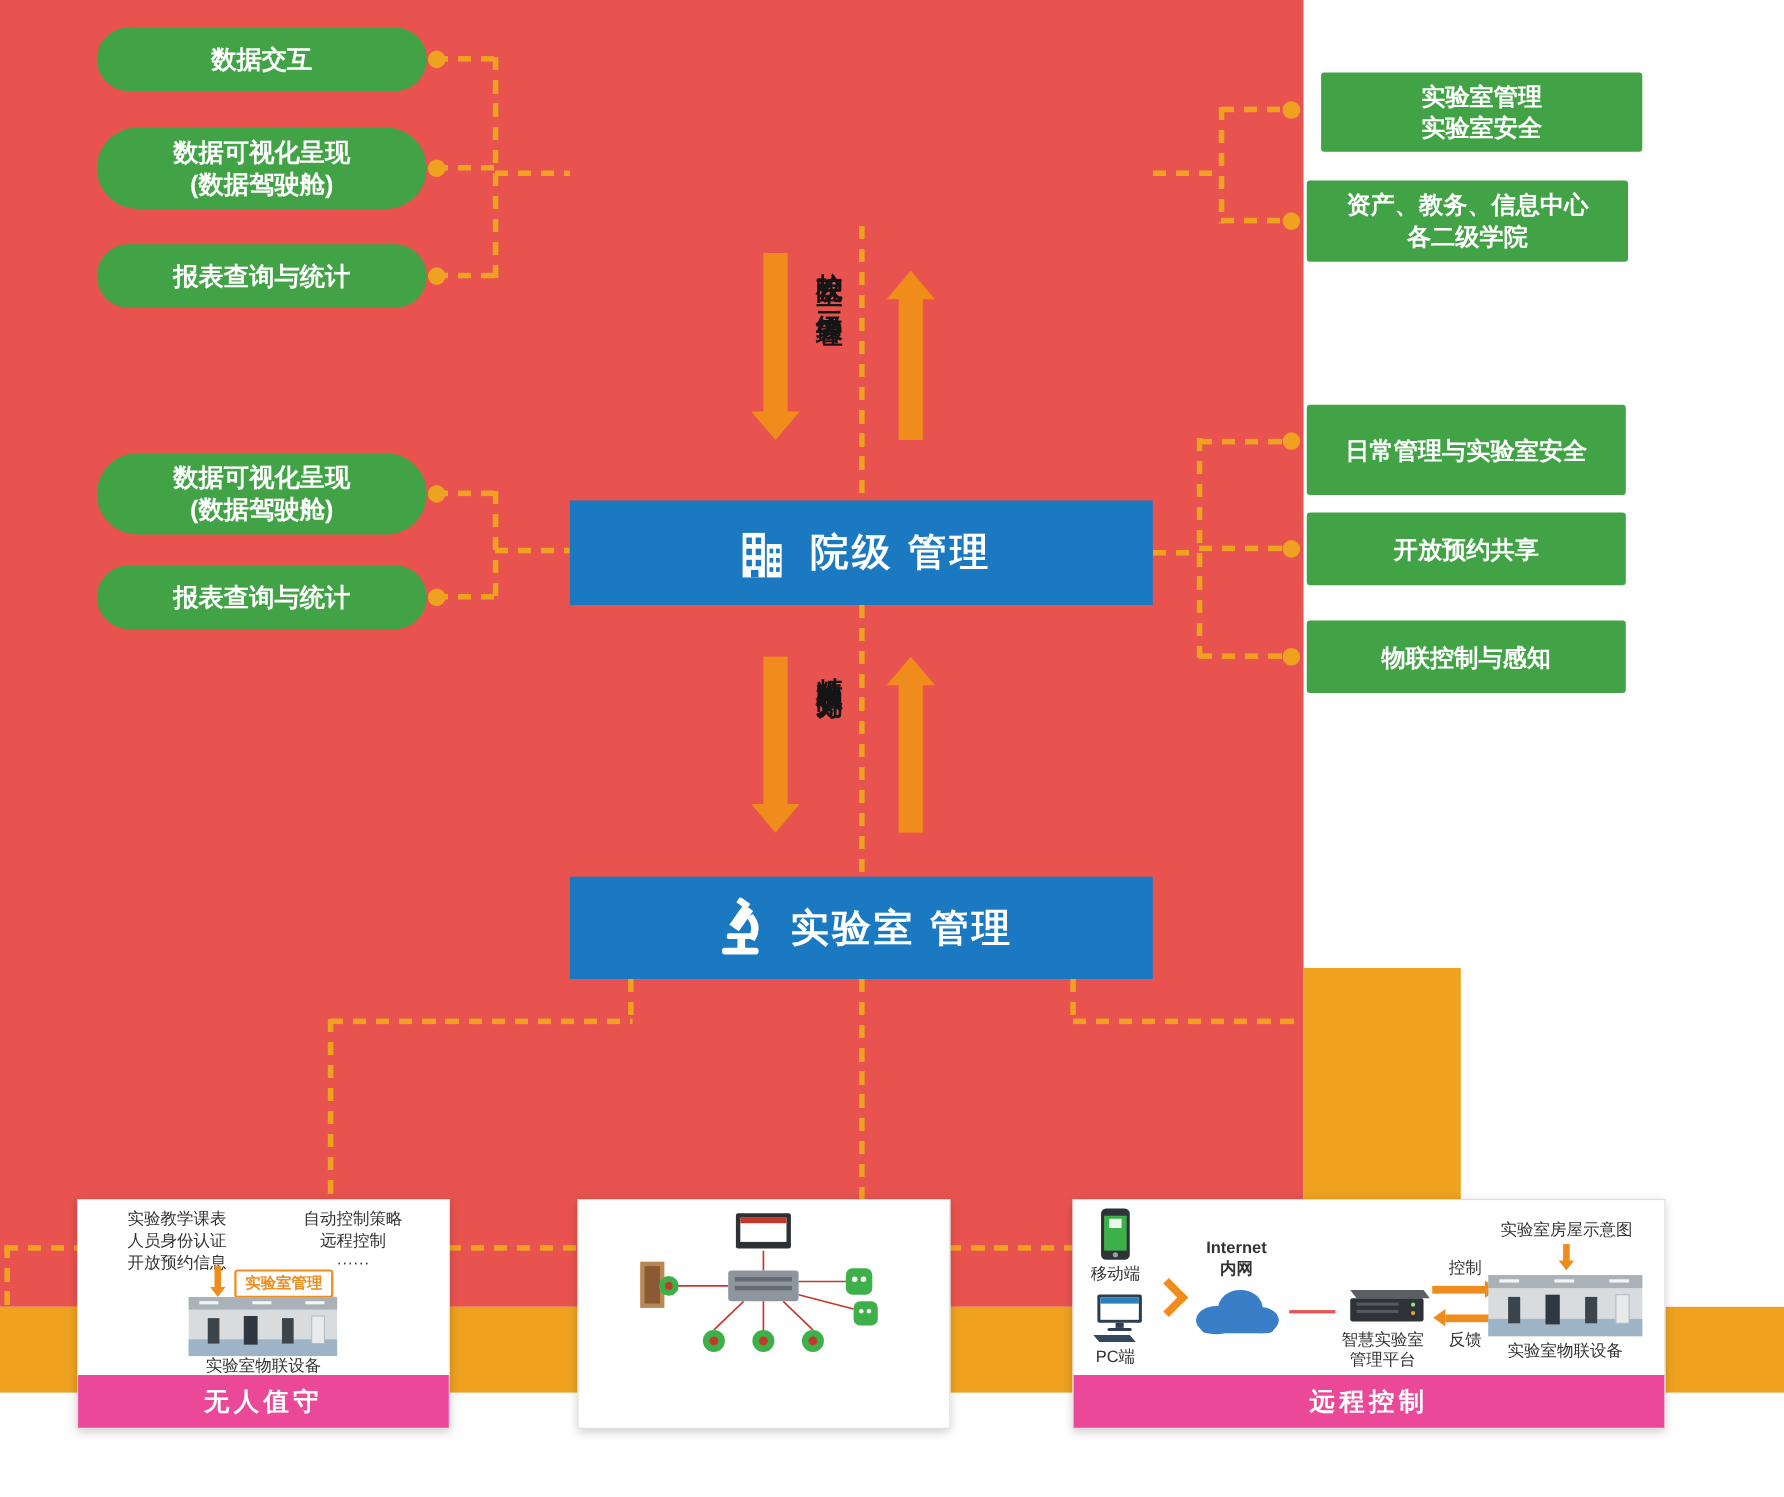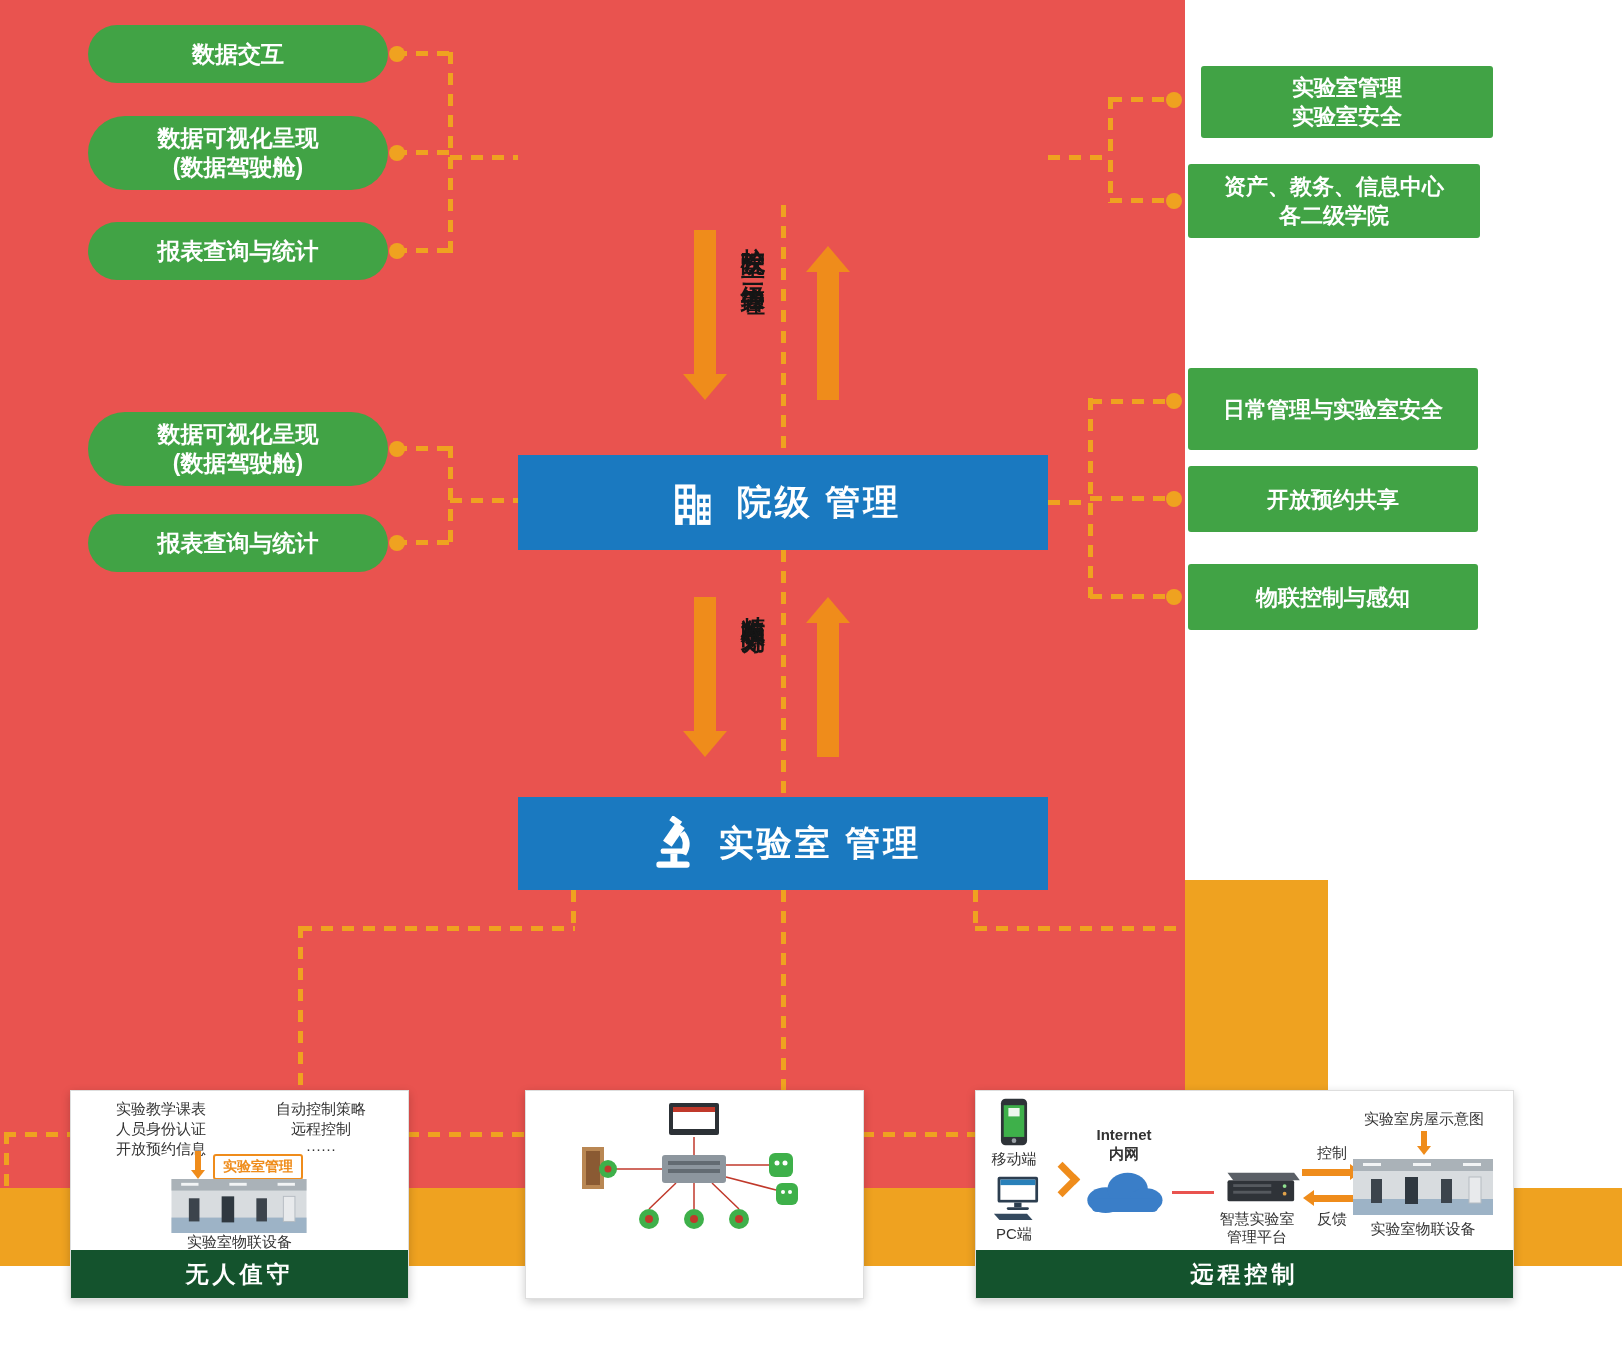--- a/index.html
+++ b/index.html
@@ -37,21 +37,21 @@
       border-left:22px solid transparent;border-right:22px solid transparent;border-top:26px solid #ef8c1b;}
   .arrow.up .shaft{bottom:0;top:24px;}
   .arrow.up .head{position:absolute;top:0;left:0;width:0;height:0;
       border-left:22px solid transparent;border-right:22px solid transparent;border-bottom:26px solid #ef8c1b;}
 
   .vlabel{position:absolute;writing-mode:vertical-rl;text-orientation:upright;
       font-size:24px;font-weight:700;color:#151515;letter-spacing:3px;}
 
   
   .card{position:absolute;background:#fff;border:1px solid #dedede;box-shadow:0 3px 9px rgba(0,0,0,.2);z-index:6;}
-  .card-footer{position:absolute;left:0;right:0;bottom:0;height:48px;background:#14532d;color:#fff;
+  .card-footer{position:absolute;left:0;right:0;bottom:0;height:48px;background:#ec4899;color:#fff;
       font-size:23px;font-weight:700;display:flex;align-items:center;justify-content:center;letter-spacing:4px;}
   .small-text{font-size:15px;color:#333;line-height:20px;text-align:center;}
 
   .sm-arrow-down{position:absolute;width:14px;}
   .sm-arrow-down::before{content:"";position:absolute;left:4px;top:0;bottom:8px;width:6px;background:#ef8c1b;}
   .sm-arrow-down::after{content:"";position:absolute;bottom:0;left:0;width:0;height:0;
       border-left:7px solid transparent;border-right:7px solid transparent;border-top:9px solid #ef8c1b;}
 
   .harrow-r{position:absolute;height:7px;background:#ef8c1b;}
   .harrow-r::after{content:"";position:absolute;right:-11px;top:-5px;width:0;height:0;

